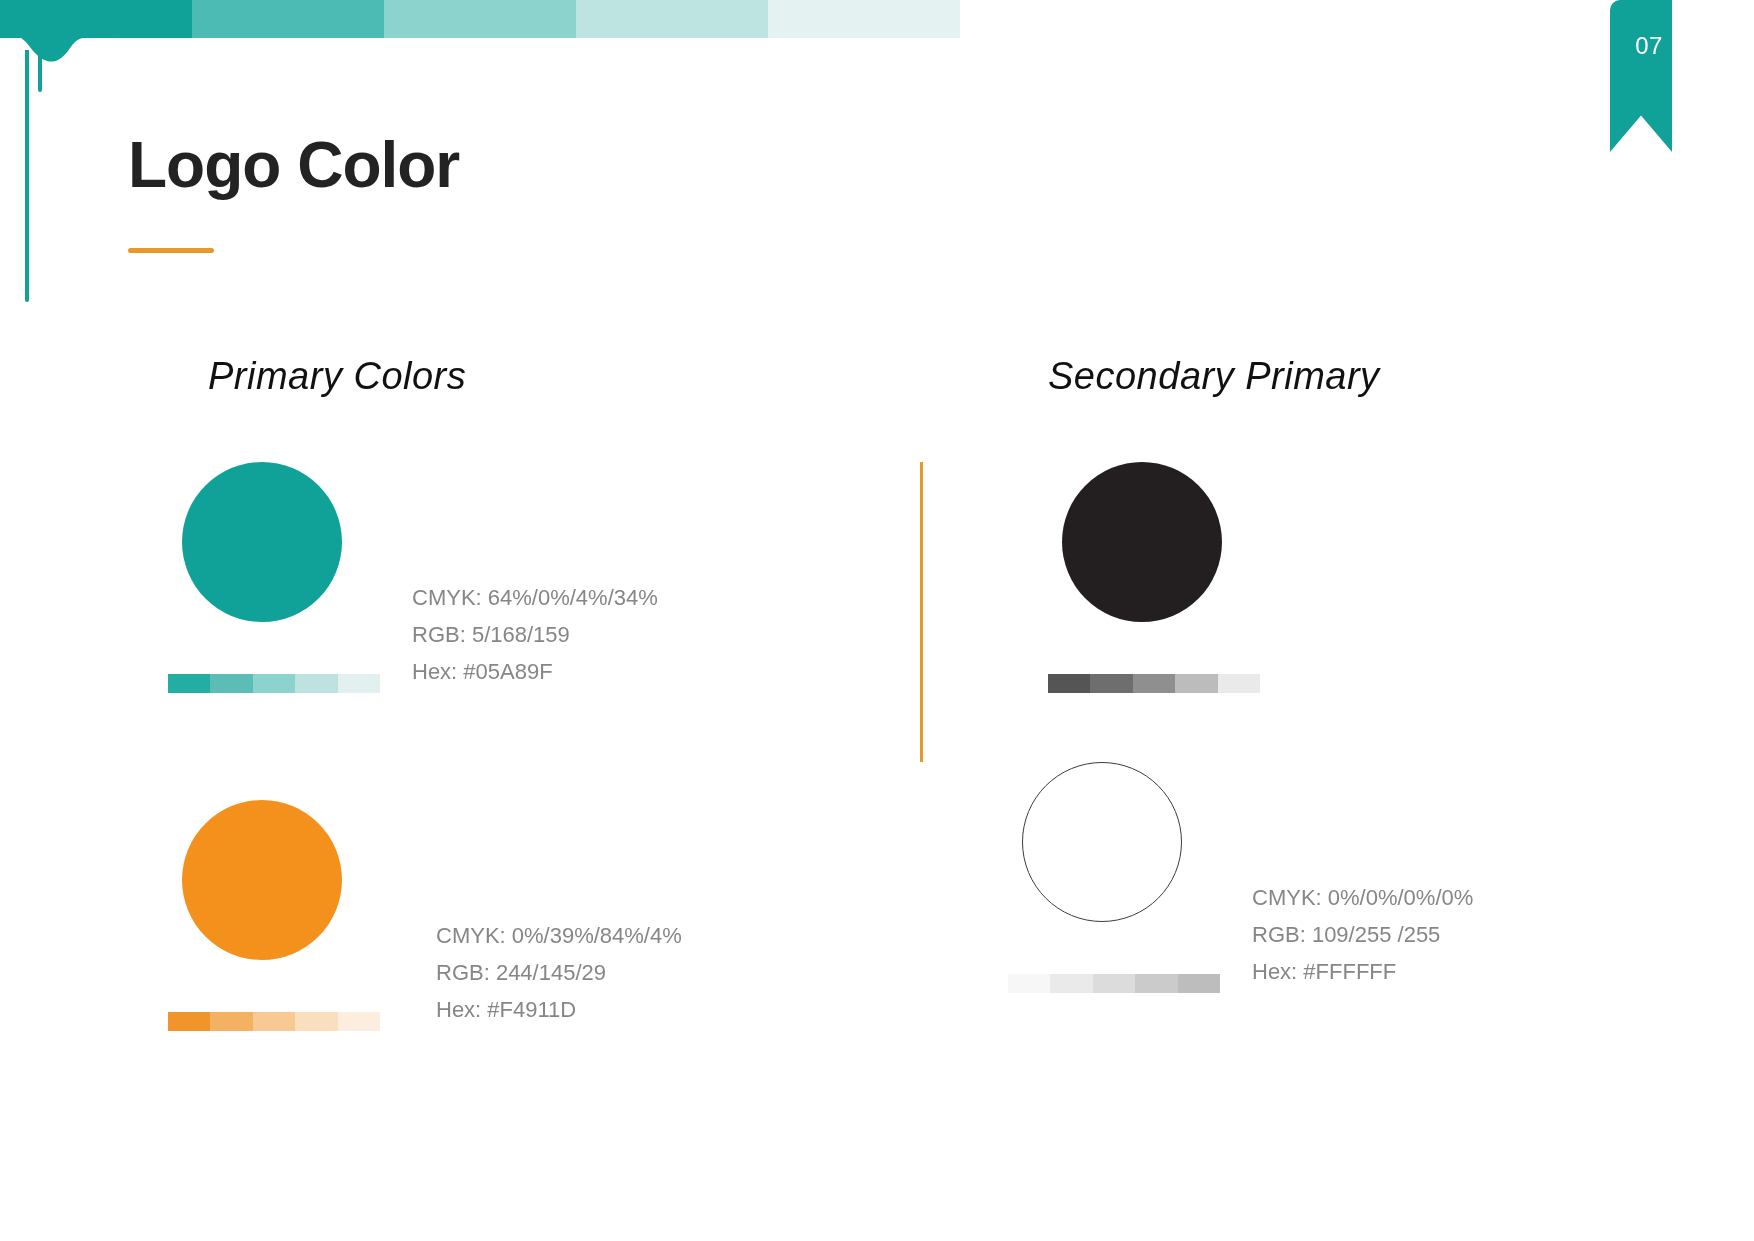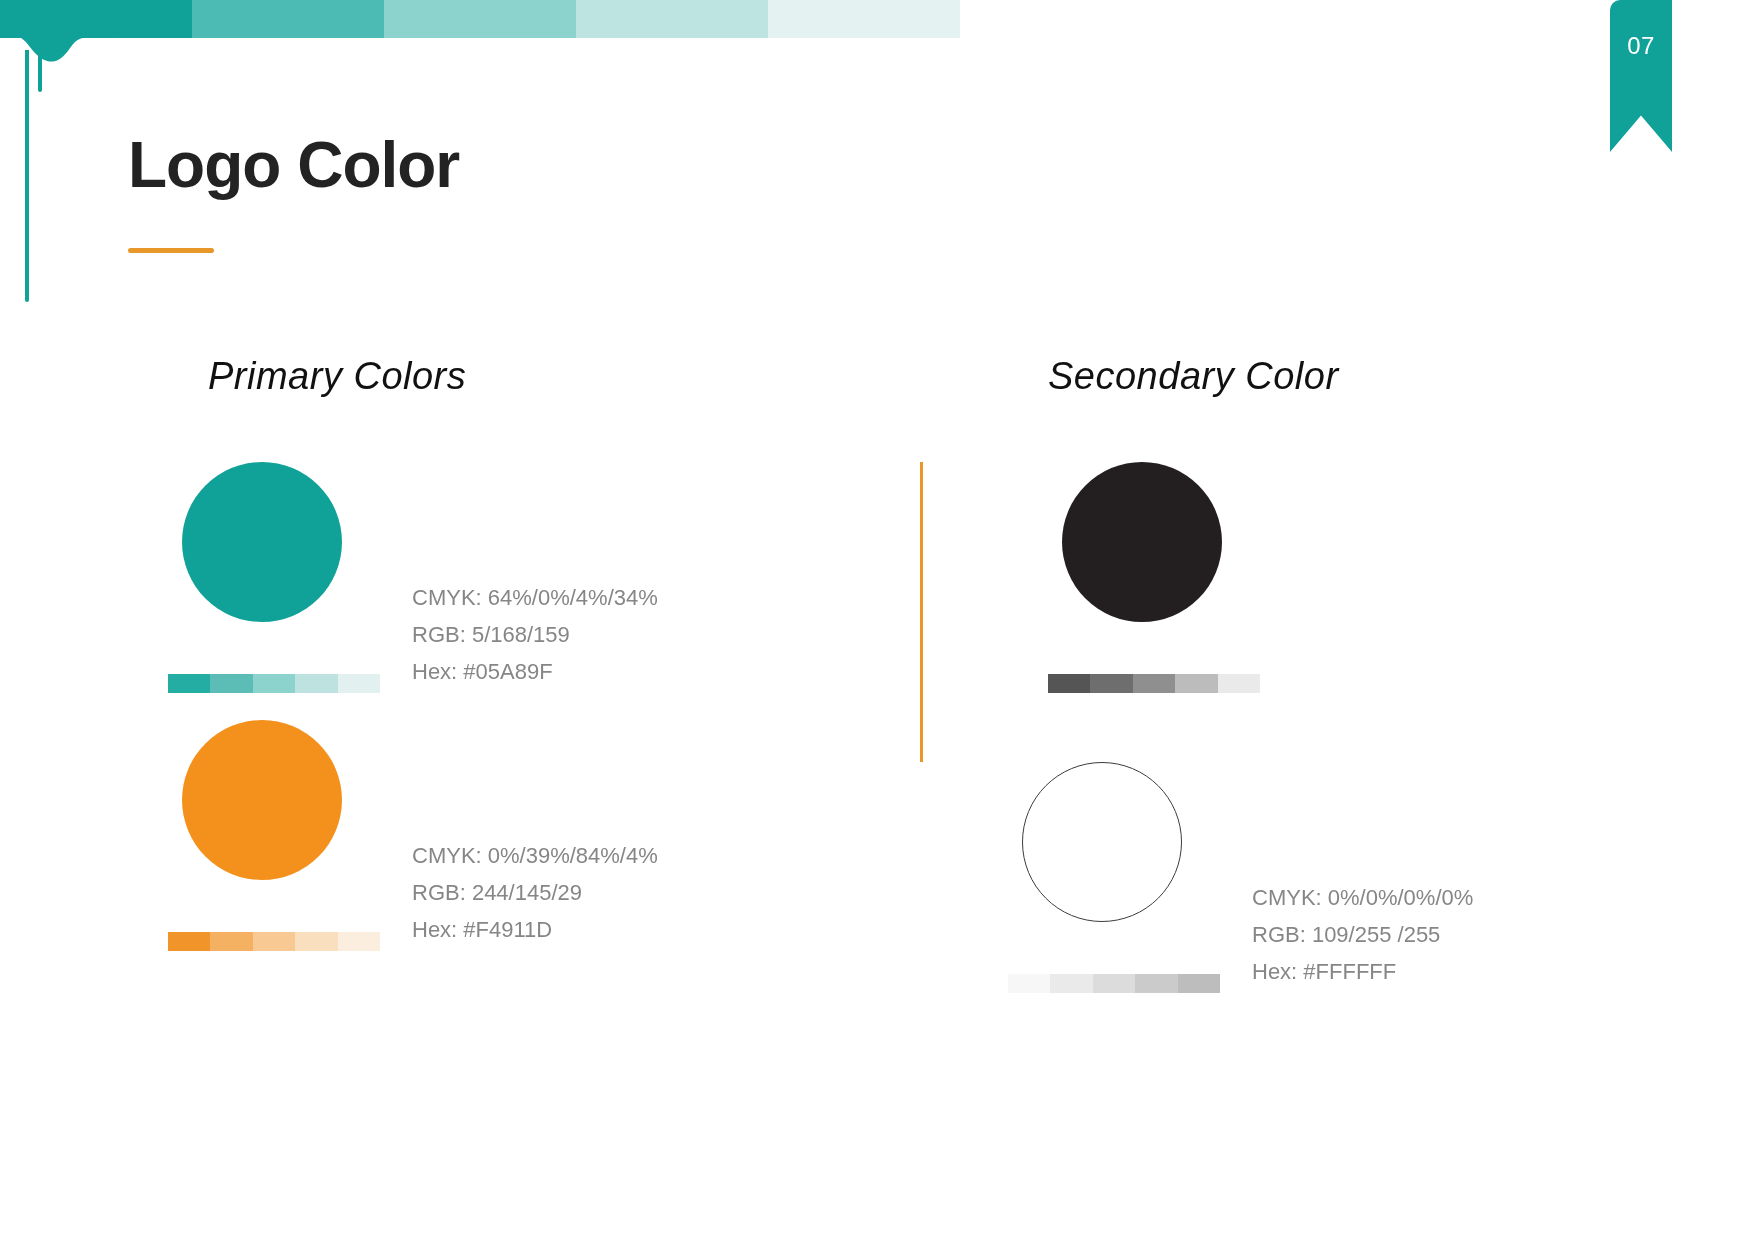--- a/index.html
+++ b/index.html
@@ -64,20 +64,21 @@
     top: 0;
     left: 1610px;
     width: 62px;
     height: 92px;
     display: flex;
     align-items: center;
     justify-content: center;
     color: #ffffff;
     font-size: 24px;
     letter-spacing: 0.5px;
+    padding-left: 8px;
   }
 
   
   .page-title {
     position: absolute;
     left: 128px;
     top: 133px;
     font-size: 64px;
     font-weight: bold;
     color: #232323;
@@ -189,39 +190,39 @@
           <span style="background: rgb(190, 226, 224);"></span>
           <span style="background: rgb(226, 241, 240);"></span>
         </div>
       </div>
       <div class="spec-block">
         <div>CMYK: 64%/0%/4%/34%</div>
         <div>RGB: 5/168/159</div>
         <div>Hex: #05A89F</div>
       </div>
     </div>
-    <div class="swatch-row" style="top: 720px; left: 168px;">
+    <div class="swatch-row" style="top: 800px; left: 168px; gap: 24px;">
       <div class="swatch-visual">
         <div class="circle" style="background: rgb(244, 145, 29);"></div>
         <div class="tint-strip">
           <span style="background: rgb(241, 149, 43);"></span>
           <span style="background: rgb(245, 177, 98);"></span>
           <span style="background: rgb(248, 201, 147);"></span>
           <span style="background: rgb(250, 223, 190);"></span>
           <span style="background: rgb(251, 238, 223);"></span>
         </div>
       </div>
       <div class="spec-block">
         <div>CMYK: 0%/39%/84%/4%</div>
         <div>RGB: 244/145/29</div>
         <div>Hex: #F4911D</div>
       </div>
     </div>
     <div class="column col-secondary">
-      <div class="col-heading">Secondary Color</div>
+      <div class="col-heading">Secondary Primary</div>
     </div>
     <div class="swatch-row" style="top: 462px; left: 1048px;">
       <div class="swatch-visual">
         <div class="circle" style="background: rgb(35, 31, 32);"></div>
         <div class="tint-strip">
           <span style="background: rgb(85, 85, 85);"></span>
           <span style="background: rgb(110, 110, 110);"></span>
           <span style="background: rgb(143, 143, 143);"></span>
           <span style="background: rgb(188, 188, 188);"></span>
           <span style="background: rgb(234, 234, 234);"></span>

